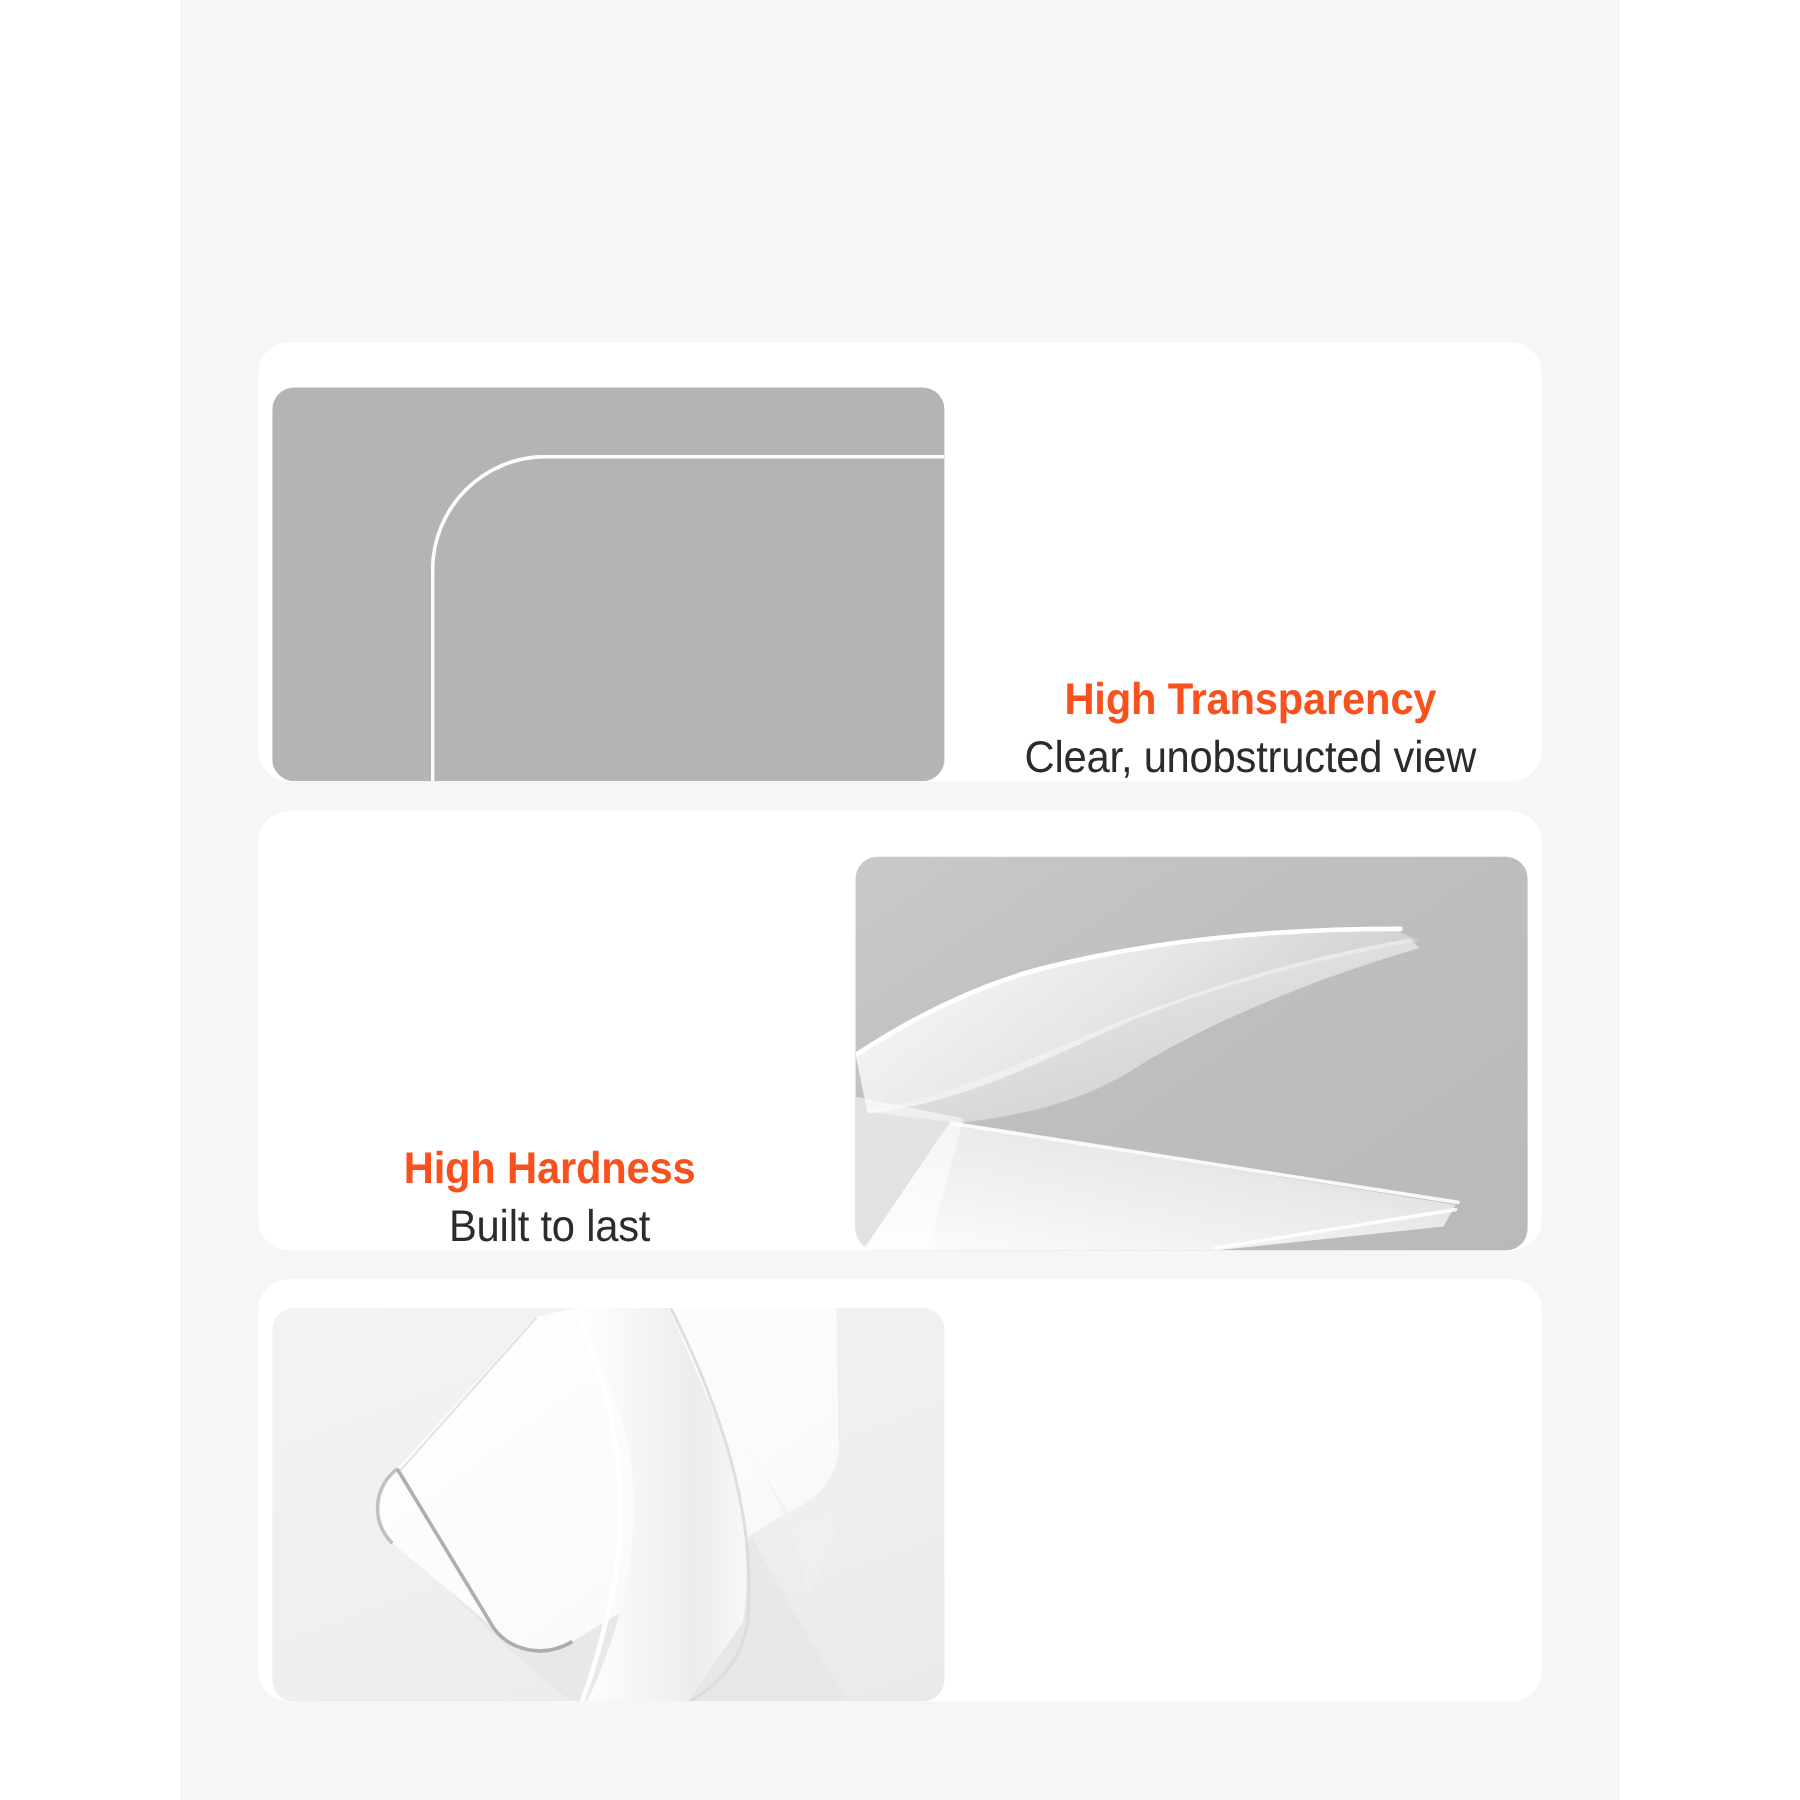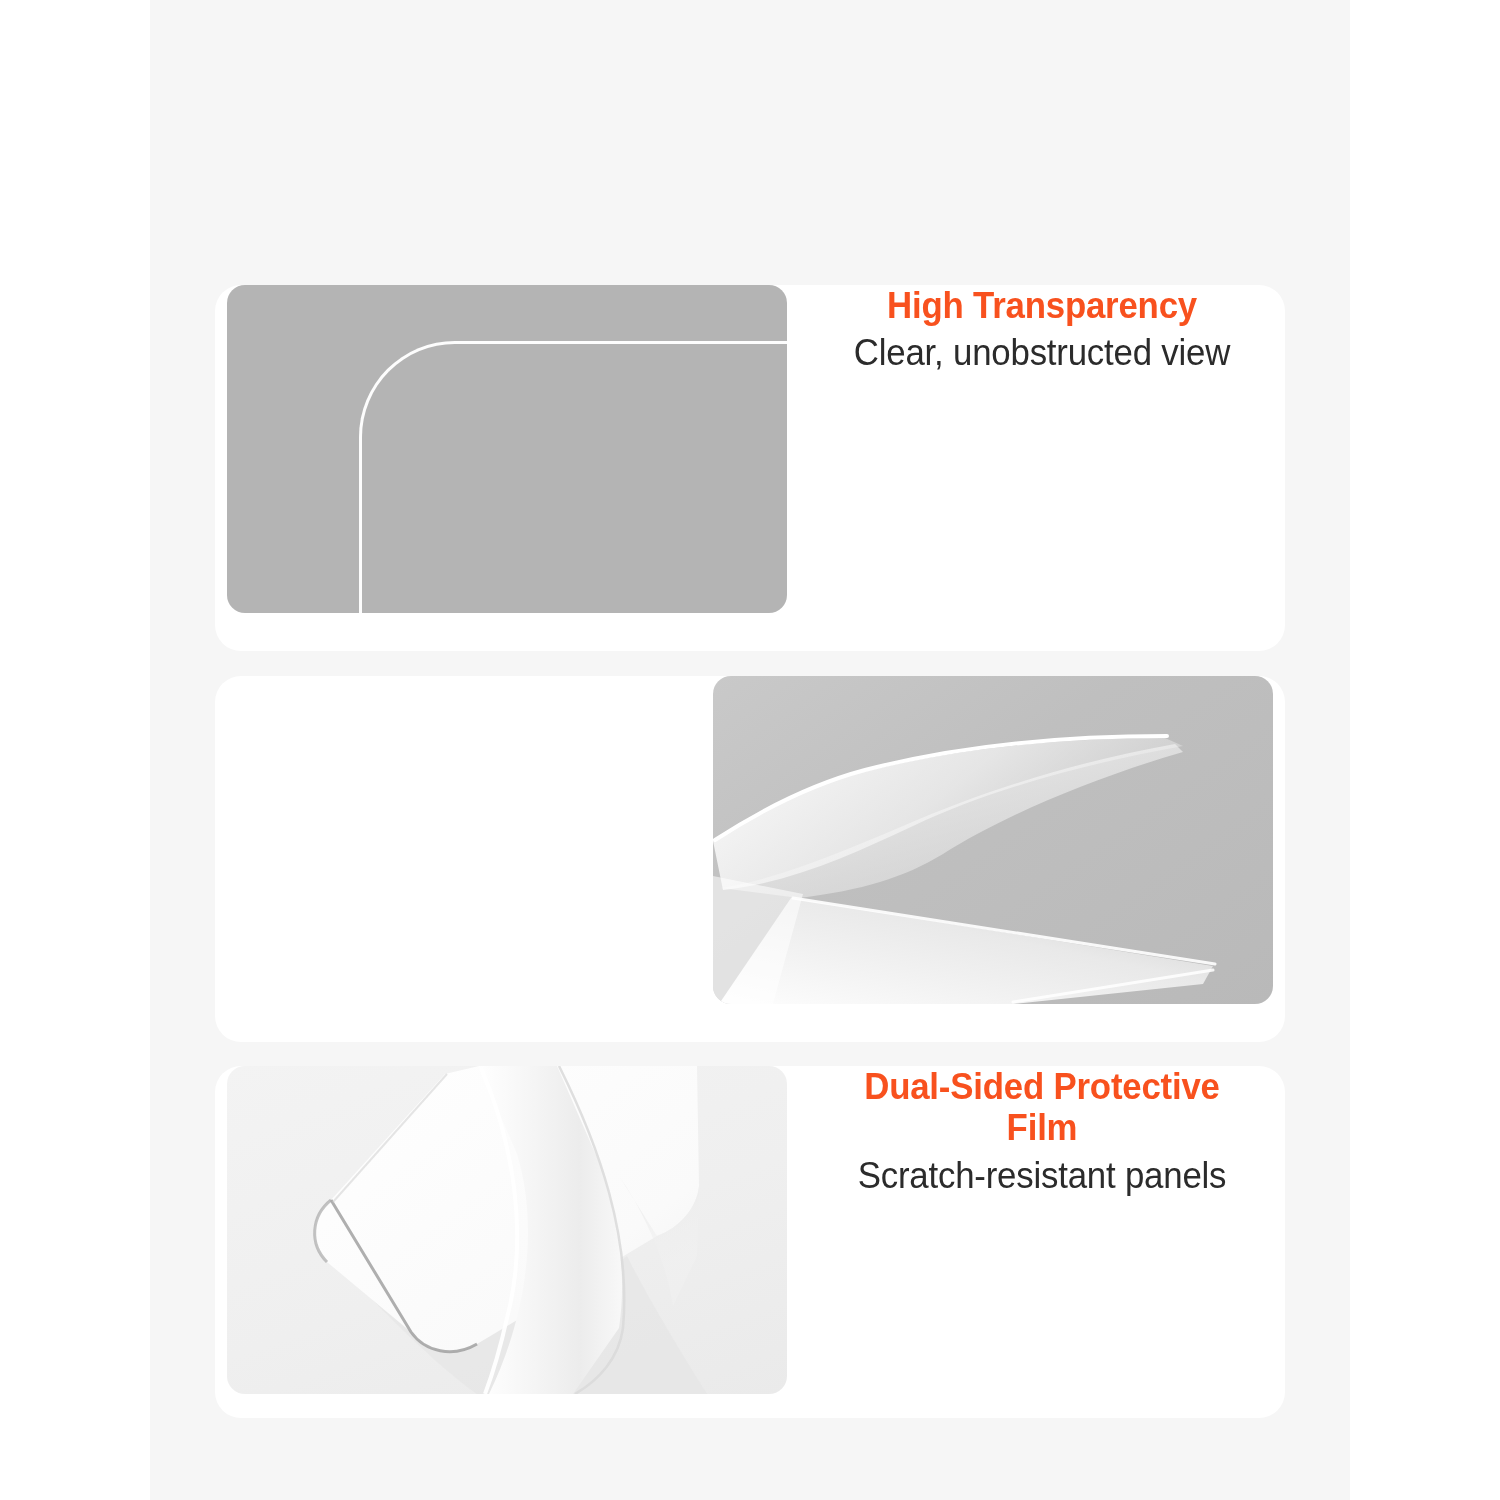--- a/index.html
+++ b/index.html
@@ -63,21 +63,21 @@
     overflow: hidden;
   }
   .card--1 { top: 285px; height: 366px; }
   .card--2 { top: 676px; height: 366px; }
   .card--3 { top: 1066px; height: 352px; }
 
   .card-inner {
     display: flex;
     width: 100%;
     height: 100%;
-    align-items: flex-start;
+    align-items: flex-end;
   }
   .card-inner.reverse { flex-direction: row-reverse; }
 
   .media {
     position: relative;
     width: 560px;
     height: 328px;
     margin: 0 12px;
     border-radius: 18px;
     overflow: hidden;
@@ -187,20 +187,24 @@
                    L 470 76 C 380 102 290 140 230 178 C 190 202 150 214 86 222 Z" fill="url(#g3)" opacity="0.9"></path>
 
           <path d="M78 222 L 500 290 L 490 308 L 300 328 L 6 328 Z" fill="url(#g2)"></path>
 
           <path d="M80 222 L 502 288" fill="none" stroke="#ffffff" stroke-width="3" stroke-linecap="round" opacity="0.9"></path>
           <path d="M300 326 L 500 294" fill="none" stroke="#ffffff" stroke-width="3" stroke-linecap="round" opacity="0.85"></path>
 
           <path d="M0 200 L 90 218 L 60 328 L 0 328 Z" fill="#ffffff" opacity="0.55"></path>
         </svg>
       </div>
+      <div class="copy align-right">
+        <p class="feature-title">High Hardness</p>
+        <p class="feature-sub">Built to last</p>
+      </div>
     </div>
   </div>
 
   <div class="card card--3">
     <div class="card-inner">
       <div class="media media--peel">
         <svg class="peel-svg" viewBox="0 0 560 328" preserveAspectRatio="none">
           <defs>
             <linearGradient id="p1" x1="0" y1="0" x2="1" y2="1">
               <stop offset="0" stop-color="#ffffff"></stop>
@@ -235,20 +239,16 @@
           <path d="M332 0 C 372 80 404 170 396 262 C 392 292 372 314 348 328" fill="none" stroke="#d9d9d9" stroke-width="2.5" opacity="0.85"></path>
 
           <path d="M254 2 C 286 76 302 168 280 252 C 272 288 264 312 258 328" fill="none" stroke="#ffffff" stroke-width="4" opacity="0.95"></path>
 
           <path d="M392 110 C 420 150 440 200 446 240 L 470 190 L 472 120
                    C 470 142 452 162 430 170 Z" fill="url(#p3)"></path>
 
           <path d="M220 8 L 106 136" fill="none" stroke="#d4d4d4" stroke-width="2" opacity="0.6"></path>
         </svg>
       </div>
-      <div class="copy align-left">
-        <p class="feature-title">Dual-Sided Protective Film</p>
-        <p class="feature-sub">Scratch-resistant panels</p>
-      </div>
     </div>
   </div>
 
 </div>
 
 </body></html>

